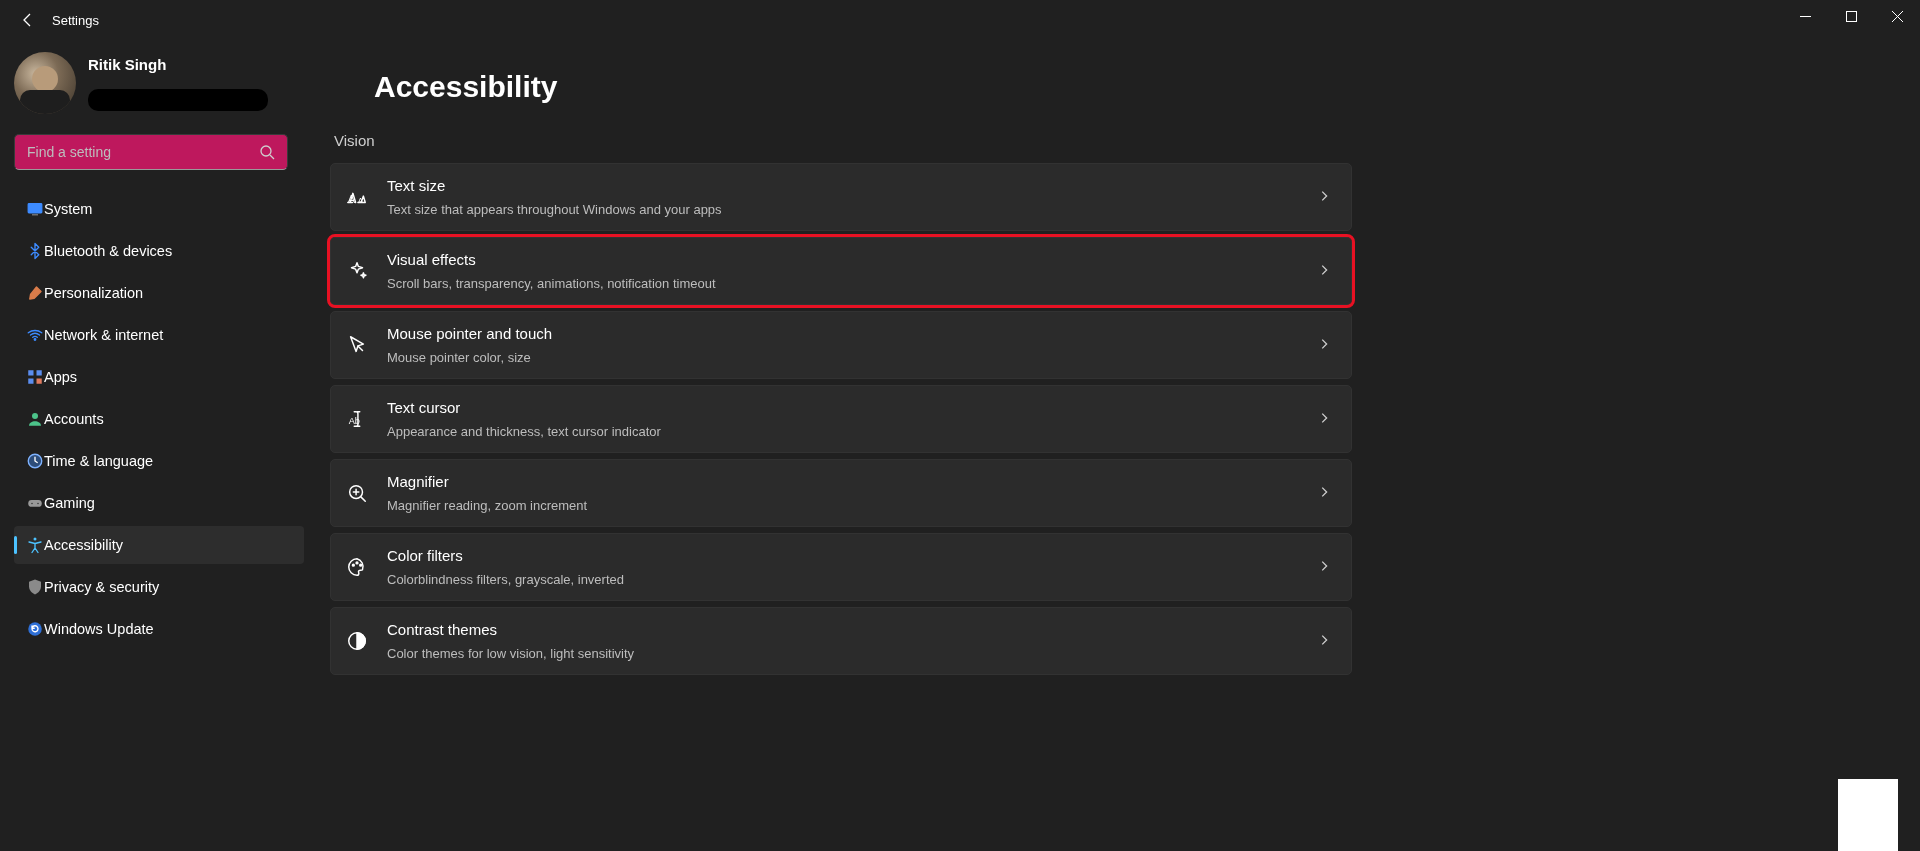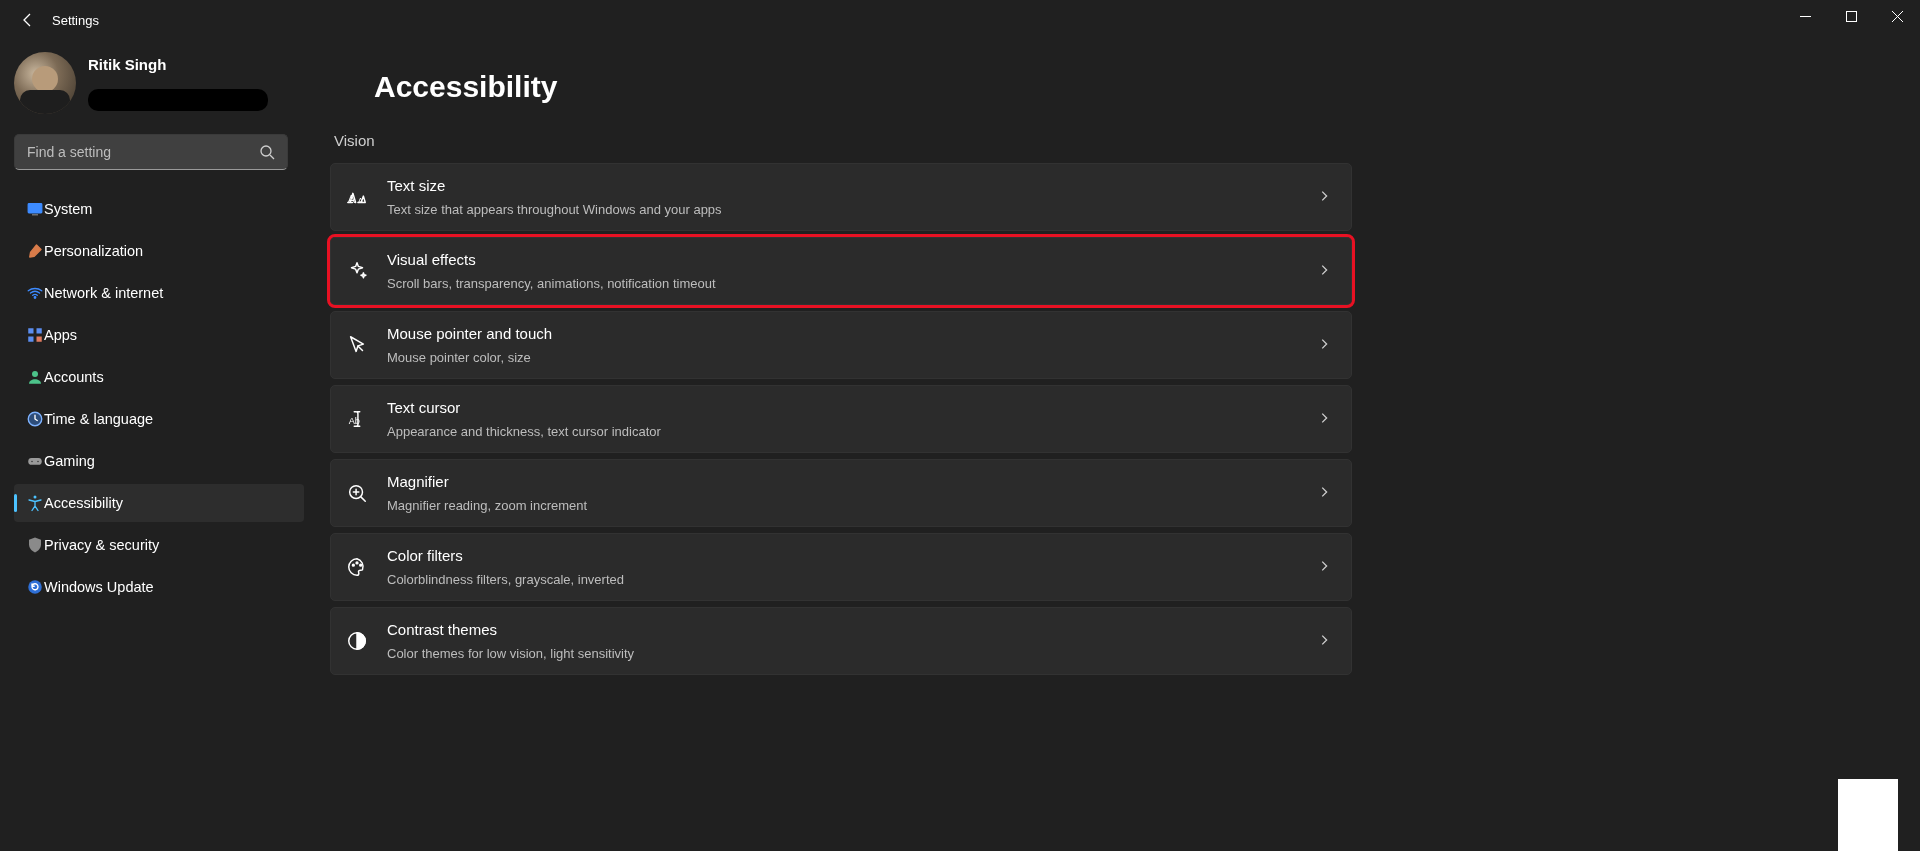--- a/index.html
+++ b/index.html
@@ -80,21 +80,21 @@
   .profile-email {
     width: 180px; height: 22px;
     background: #000000;
     border-radius: 10px;
     margin-top: 4px;
   }
 
   .search-box {
     width: 274px;
     height: 36px;
-    background: #404040;
+    background: #be185d;
     border: 1px solid #3a3a3a;
     border-bottom: 1px solid #9a9a9a;
     border-radius: 5px;
     display: flex;
     align-items: center;
     padding: 0 12px;
     margin-bottom: 20px;
   }
   .search-input {
     flex: 1;
@@ -239,20 +239,28 @@
         <span class="nav-icon">
           <svg width="18" height="18" viewBox="0 0 24 24" fill="none" stroke-width="1.8" stroke-linecap="round" stroke-linejoin="round">
             <rect x="3" y="5" width="18" height="12" rx="1" fill="#3d8bff" stroke="#3d8bff"></rect>
             <rect x="8" y="19" width="8" height="1.5" fill="#888"></rect>
           </svg>
         </span>
                  <span>System</span>
       </div>
       <div class="nav-item">
         <span class="nav-icon">
+          <svg width="18" height="18" viewBox="0 0 24 24" fill="none" stroke-width="1.8" stroke-linecap="round" stroke-linejoin="round" stroke="#3d8bff">
+            <path d="M7 7l10 10-5 5V2l5 5L7 17"></path>
+          </svg>
+        </span>
+                 <span>Bluetooth &amp; devices</span>
+      </div>
+      <div class="nav-item">
+        <span class="nav-icon">
           <svg width="18" height="18" viewBox="0 0 24 24" fill="none" stroke-width="1.8" stroke-linecap="round" stroke-linejoin="round">
             <path d="M14 4l6 6-9 9-6 1 1-6z" fill="#d97c4a" stroke="#d97c4a"></path>
           </svg>
         </span>
                  <span>Personalization</span>
       </div>
       <div class="nav-item">
         <span class="nav-icon">
           <svg width="18" height="18" viewBox="0 0 24 24" fill="none" stroke-width="1.8" stroke-linecap="round" stroke-linejoin="round" stroke="#3d8bff">
             <path d="M3 9a15 15 0 0 1 18 0"></path>

